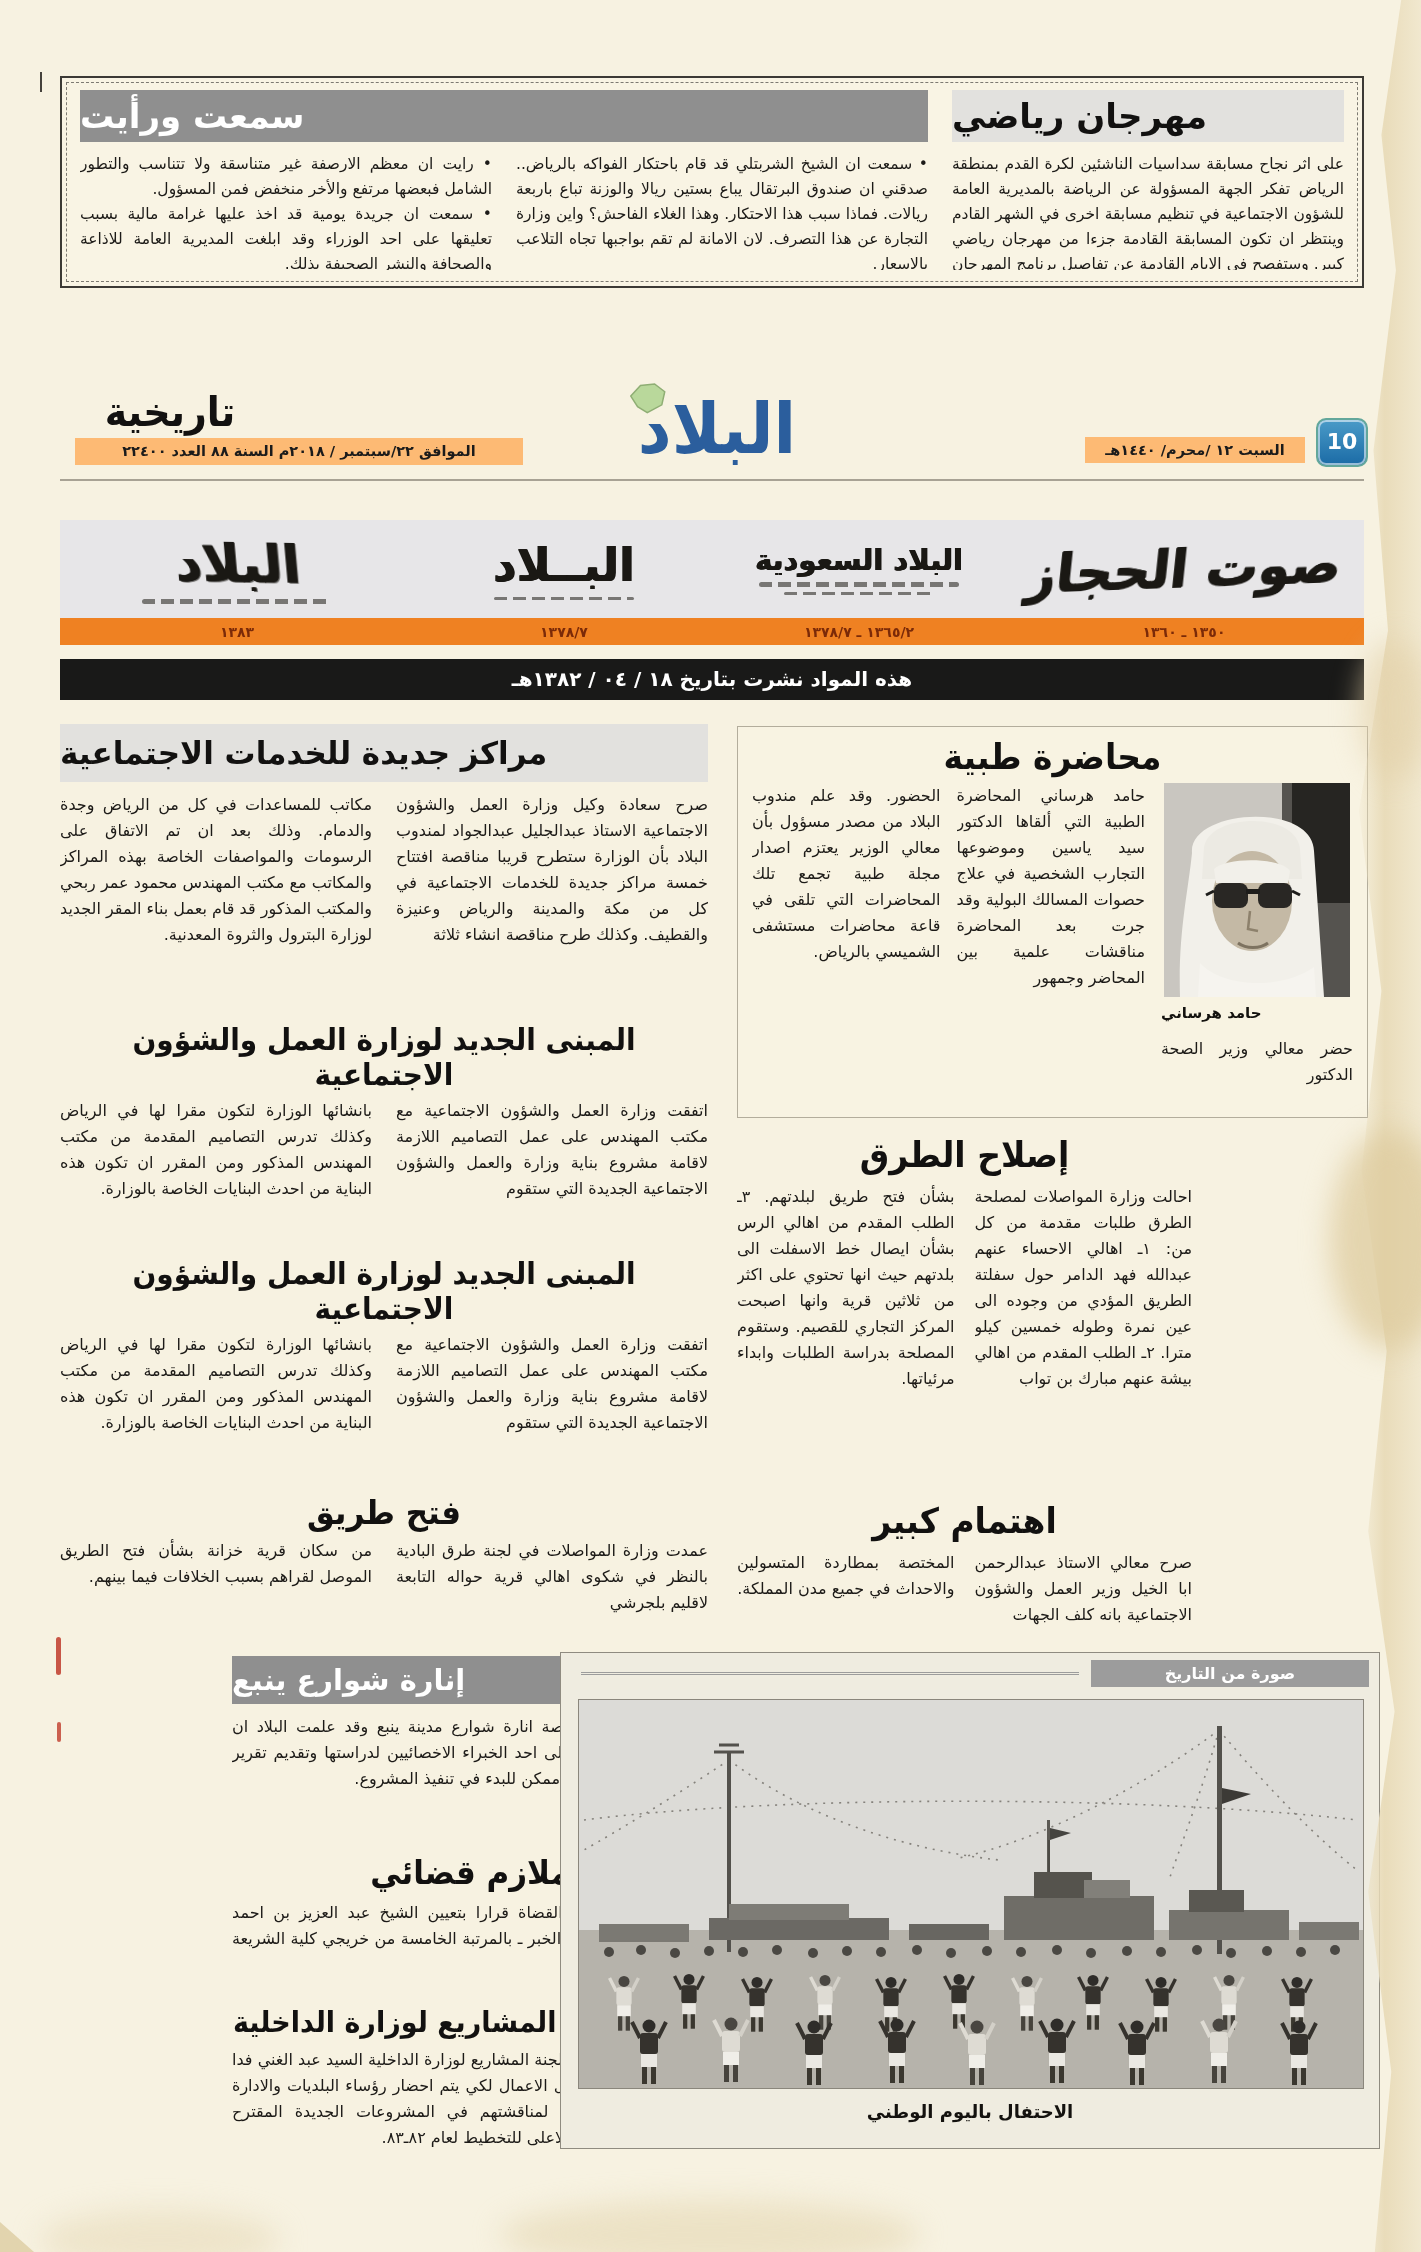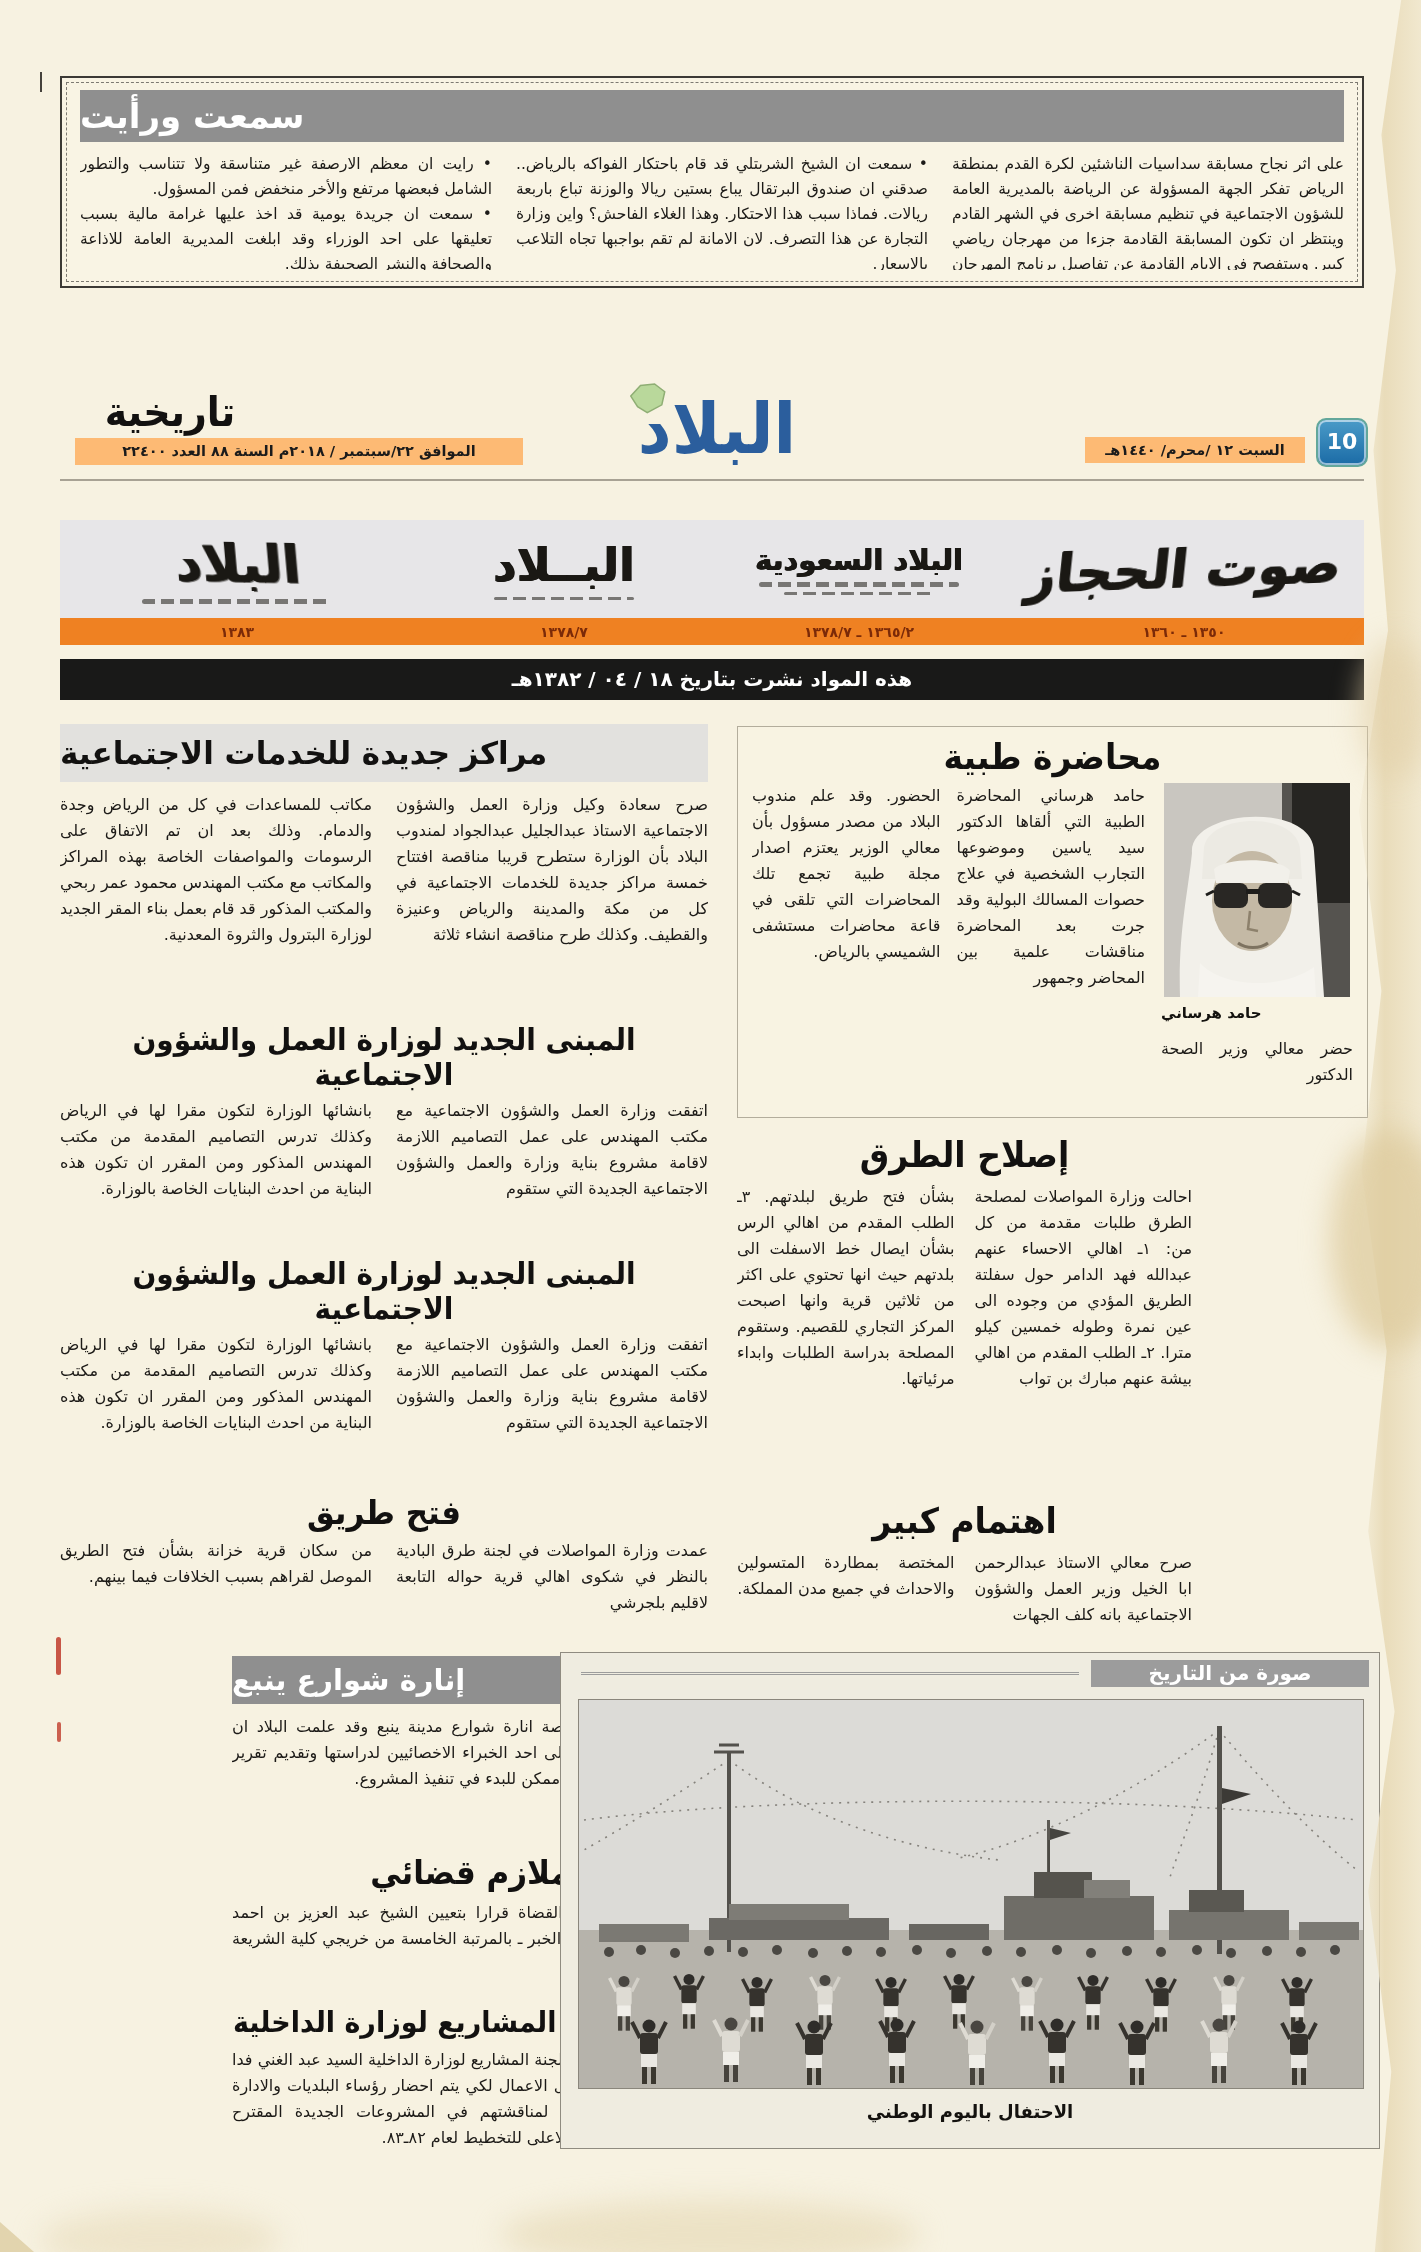--- a/index.html
+++ b/index.html
@@ -22,20 +22,23 @@
 </style>
 </head>
 <body>
 
 <div class="page">
 
   <div class="abs" style="left:40px;top:72px;width:2px;height:20px;background:#45423c;"></div>
 
   <div class="abs" style="left:60px;top:76px;width:1304px;height:212px;border:2px solid #3c3a35;outline:1px dashed #7d7a72;outline-offset:-7px;background:#f9f4e4;box-sizing:border-box;padding:12px 18px;">
     <div style="display:flex;gap:24px;align-items:stretch;">
+      <div class="title-bar bar-light" style="width:392px;height:52px;line-height:52px;font-size:34px;flex:none;">
+        <span>مهرجان رياضي</span>
+      </div>
       <div class="title-bar bar-dark" style="flex:1;height:52px;line-height:52px;font-size:34px;">
         <span>سمعت ورأيت</span>
       </div>
     </div>
     <div style="display:flex;gap:24px;margin-top:10px;">
       <div class="col body-txt" style="width:392px;flex:none;height:118px;font-size:15.5px;line-height:25px;">
         <p>على اثر نجاح مسابقة سداسيات الناشئين لكرة القدم بمنطقة الرياض تفكر الجهة المسؤولة عن الرياضة بالمديرية العامة للشؤون الاجتماعية في تنظيم مسابقة اخرى في الشهر القادم وينتظر ان تكون المسابقة القادمة جزءا من مهرجان رياضي كبير. وستفصح في الايام القادمة عن تفاصيل برنامج المهرجان المذكور عن انتهاء الجهة المختصة من وضعه وتعميمه على الاندية.</p>
       </div>
       <div class="col body-txt" style="height:118px;font-size:15.5px;line-height:25px;">
         <p>• سمعت ان الشيخ الشربتلي قد قام باحتكار الفواكه بالرياض.. صدقني ان صندوق البرتقال يباع بستين ريالا والوزنة تباع باربعة ريالات. فماذا سبب هذا الاحتكار. وهذا الغلاء الفاحش؟ واين وزارة التجارة عن هذا التصرف. لان الامانة لم تقم بواجبها تجاه التلاعب بالاسعار.</p>
@@ -208,21 +211,21 @@
           <p>صرح معالي الاستاذ عبدالرحمن ابا الخيل وزير العمل والشؤون الاجتماعية بانه كلف الجهات</p>
         </div>
       <div class="col body-txt" style="height:82px;">
           <p>المختصة بمطاردة المتسولين والاحداث في جميع مدن المملكة.</p>
         </div>
     </div>
   </div>
 
   <div class="abs" style="left:560px;top:1652px;width:820px;height:497px;border:1px solid #8f8b80;background:#efece0;box-sizing:border-box;">
     <div class="abs" style="right:300px;left:20px;top:19px;border-top:3px double #9c9c9c;"></div>
-    <div class="abs bar-dark" style="right:10px;top:7px;width:278px;height:27px;line-height:27px;text-align:center;font-weight:bold;font-size:20px;background:#9c9c9c;">
+    <div class="abs bar-dark" style="right:10px;top:7px;width:278px;height:27px;line-height:27px;text-align:center;font-weight:bold;font-size:16px;background:#9c9c9c;">
       <span>صورة من التاريخ</span>
     </div>
 
     <svg width="784" height="388" viewBox="0 0 784 388" style="position:absolute;left:17px;top:46px;background:#d9d8d4;border:1px solid #8a867c;">
       <defs>
         <g id="fg">
           <circle cx="0" cy="-36" r="6.5" fill="#2e2c29"></circle>
           <rect x="-9" y="-29" width="18" height="21" rx="3" fill="#35322d"></rect>
           <line x1="-9" y1="-24" x2="-17" y2="-40" stroke="#35322d" stroke-width="4"></line>
           <line x1="9" y1="-24" x2="17" y2="-40" stroke="#35322d" stroke-width="4"></line>

